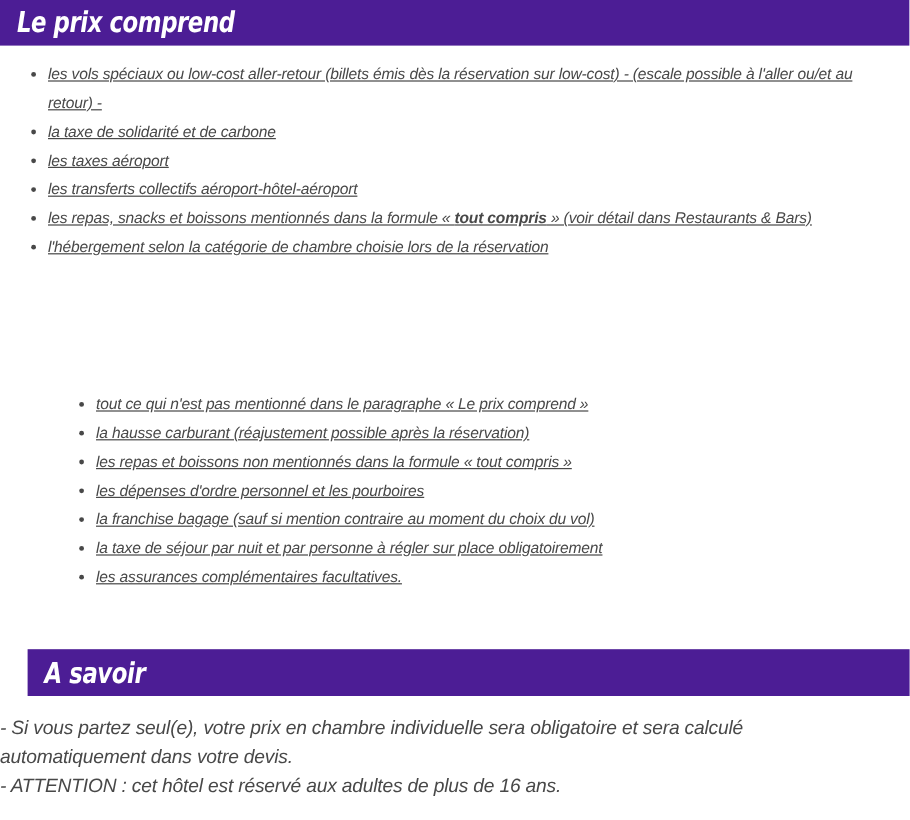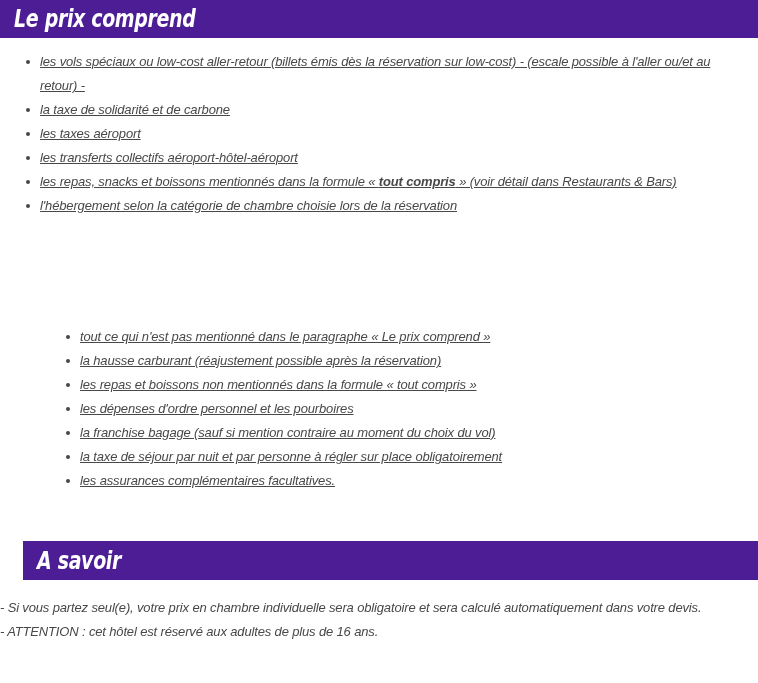--- a/index.html
+++ b/index.html
@@ -78,21 +78,21 @@
     font-weight: bold;
     font-style: italic;
   }
 
   
   .note-block {
     padding: 0 10px 0 0;
   }
   .note-line {
     font-style: italic;
-    font-size: 13px;
+    font-size: 16px;
     line-height: 24px;
     color: #484848;
     letter-spacing: -0.15px;
   }
 
   
   #header-1 { position: absolute; left: 0; top: 0; }
   #list-1   { position: absolute; left: 0; top: 50px; width: 758px; box-sizing: border-box; }
   #header-2 { position: absolute; left: 0; top: 270px; }
   #list-2   { position: absolute; left: 0; top: 325px; width: 619px; box-sizing: border-box; margin-left: 40px; }

